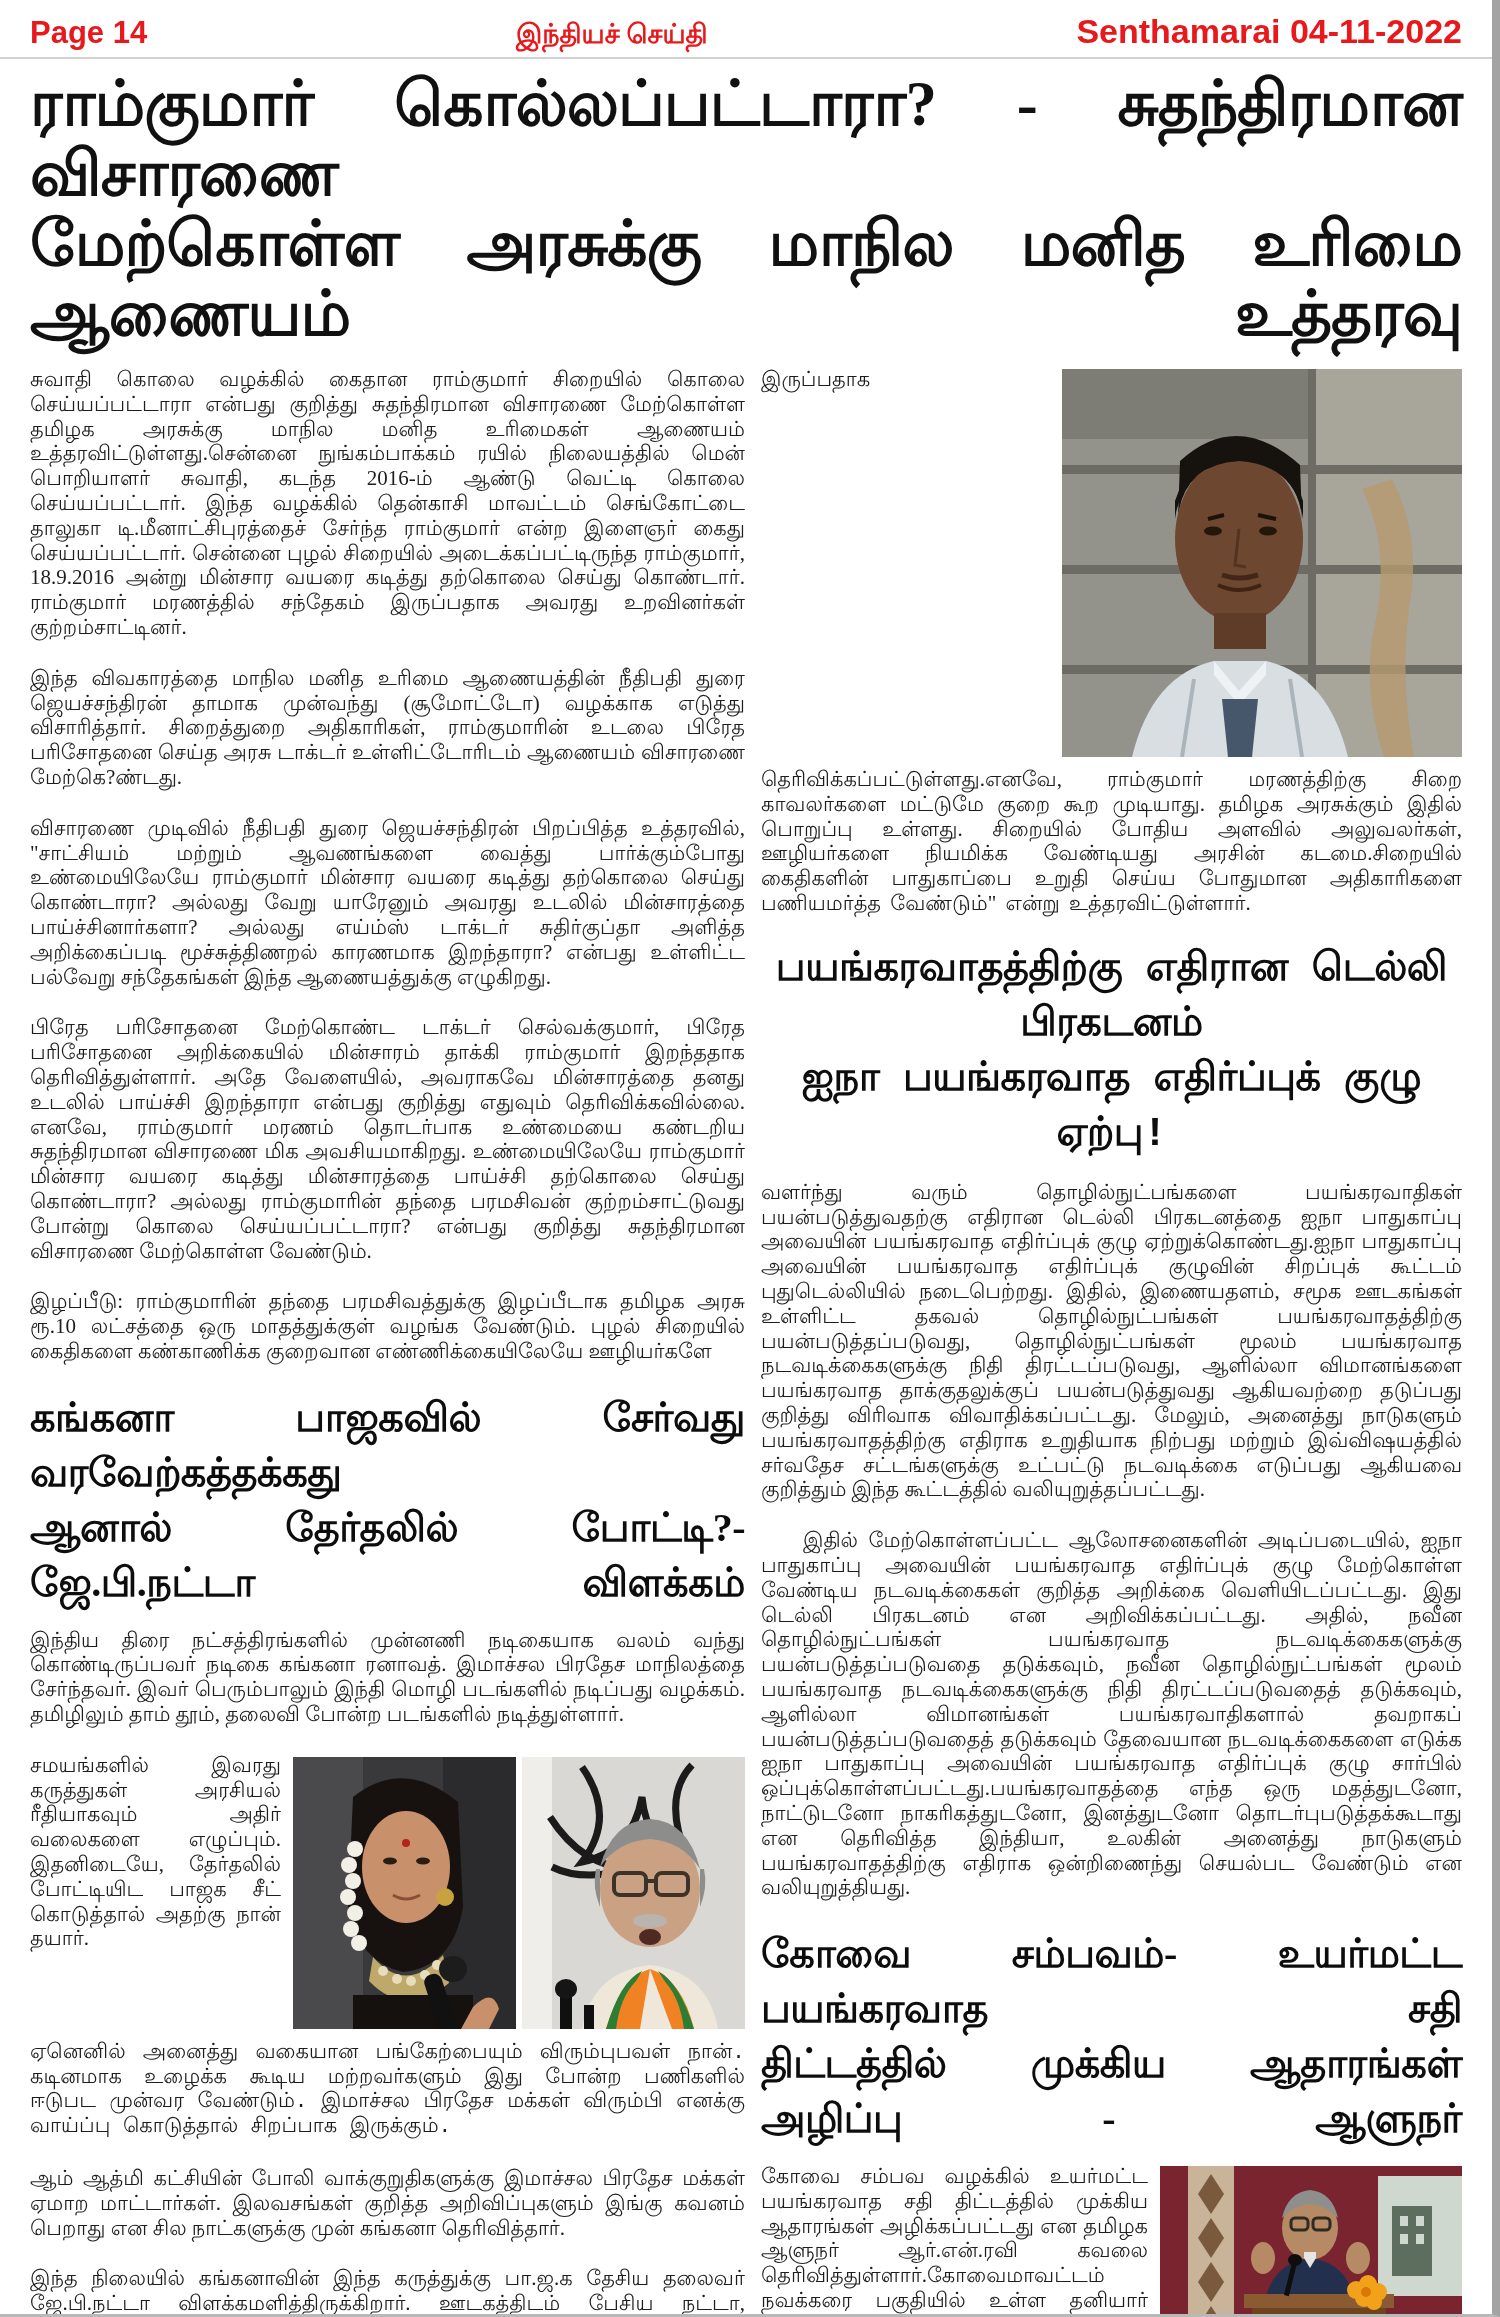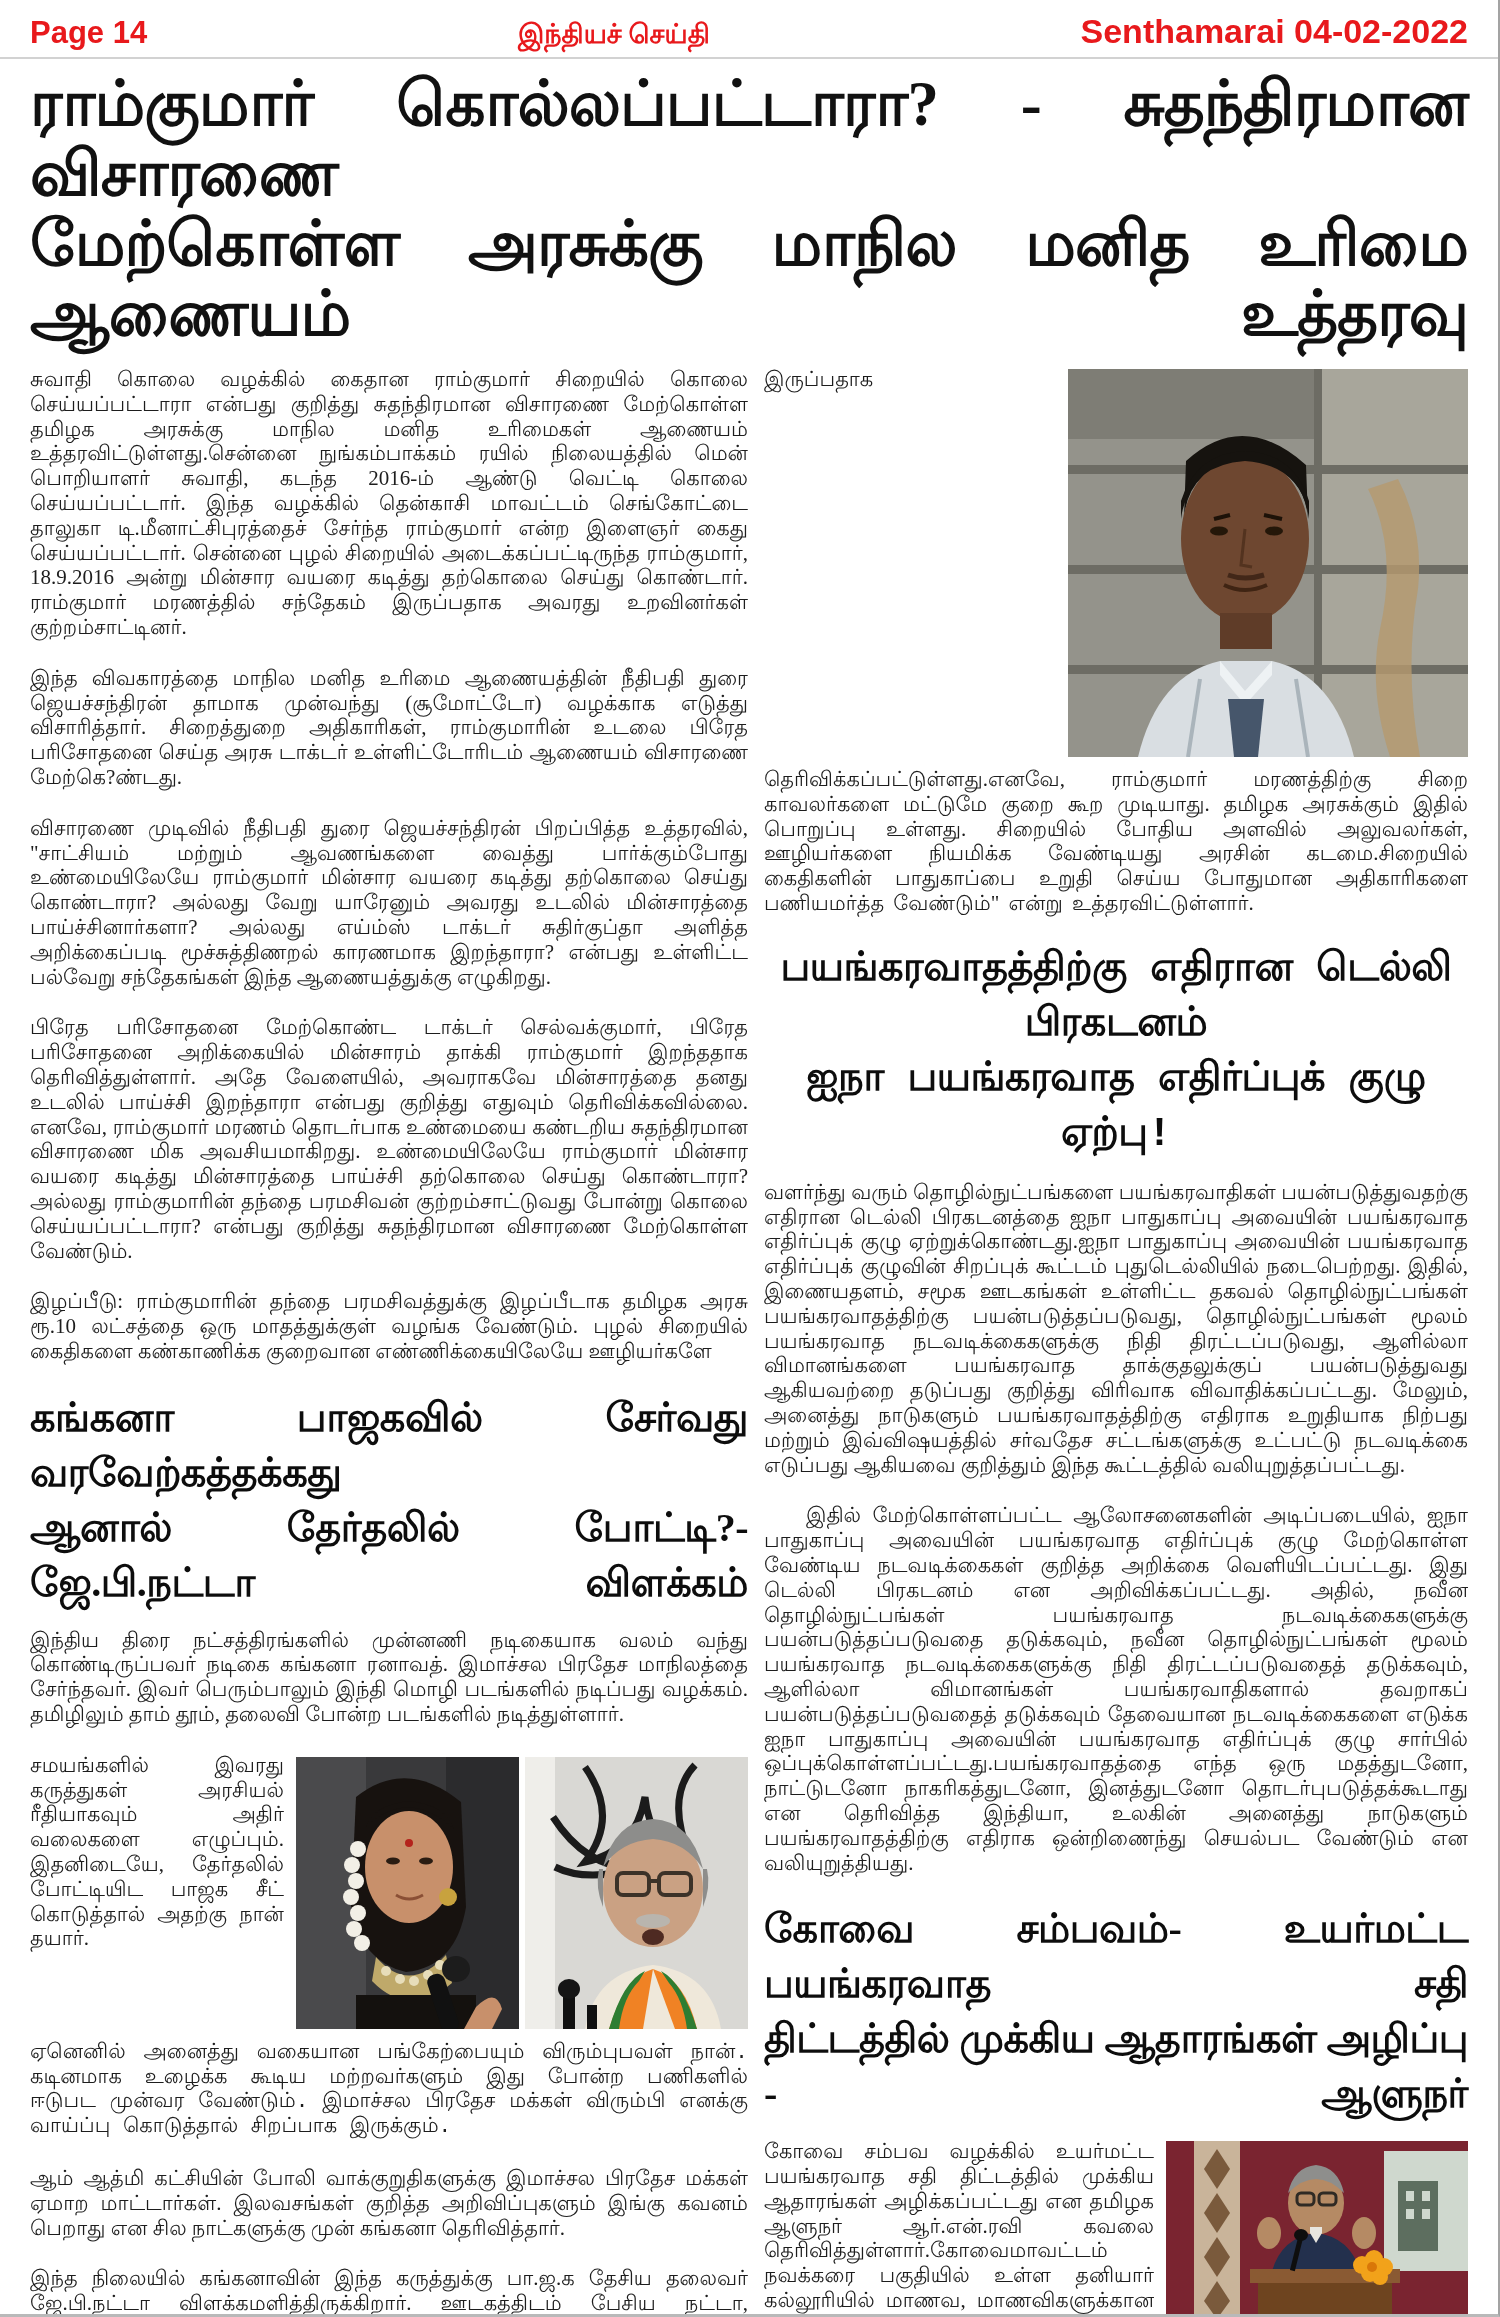--- a/index.html
+++ b/index.html
@@ -1,19 +1,19 @@
 <!DOCTYPE html>
 <html><head>
 <meta charset="utf-8">
 <style>
   html,body{margin:0;padding:0;background:#e9e9e9;}
   .page{
     width:1500px;height:2317px;background:#ffffff;margin:0 auto;position:relative;
     font-family:"Liberation Serif", serif;color:#1d1d1d;overflow:hidden;
-    border-right:2px solid #a3a3a3;border-bottom:3px solid #b9b9b9;box-sizing:border-box;
+    border-right:8px solid #a3a3a3;border-bottom:3px solid #b9b9b9;box-sizing:border-box;
   }
   
   .hdr{display:flex;justify-content:space-between;align-items:baseline;
        padding:12px 30px 4px 30px;border-bottom:2px solid #d2d2d2;}
   .hdr-left{font-family:"Liberation Sans",sans-serif;font-weight:bold;font-size:31px;color:#e8191c;}
   .hdr-center{font-family:"Liberation Serif",serif;font-weight:bold;font-size:27px;color:#e8191c;}
   .hdr-right{font-family:"Liberation Sans",sans-serif;font-weight:bold;font-size:34px;color:#e8191c;}
   
   .mainhead{padding:10px 30px 0 30px;font-weight:bold;color:#111;}
   .mainhead .hl{font-size:63px;line-height:70px;letter-spacing:-1px;
@@ -40,21 +40,21 @@
   .wordsp{word-spacing:4px;}
 </style>
 </head>
 <body>
 
 <div class="page">
 
   <div class="hdr">
     <span class="hdr-left">Page 14</span>
     <span class="hdr-center">இந்தியச் செய்தி</span>
-    <span class="hdr-right">Senthamarai 04-02-2022</span>
+    <span class="hdr-right">Senthamarai 04-11-2022</span>
   </div>
 
   <div class="mainhead">
     <div class="hl">ராம்குமார் கொல்லப்பட்டாரா? - சுதந்திரமான விசாரணை</div>
     <div class="hl">மேற்கொள்ள அரசுக்கு மாநில மனித உரிமை ஆணையம் உத்தரவு</div>
   </div>
 
   <div class="cols">
 
     <div class="col-l">

